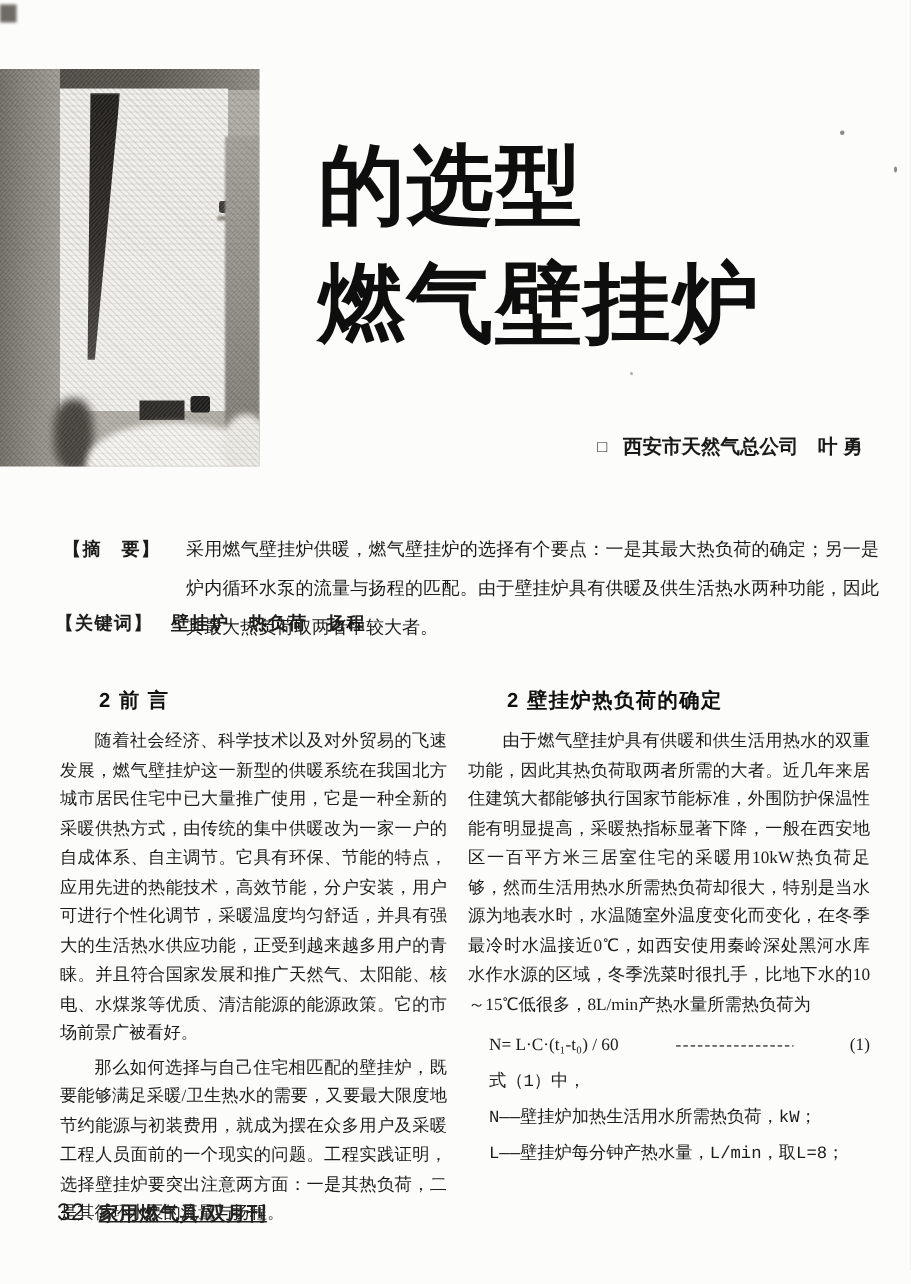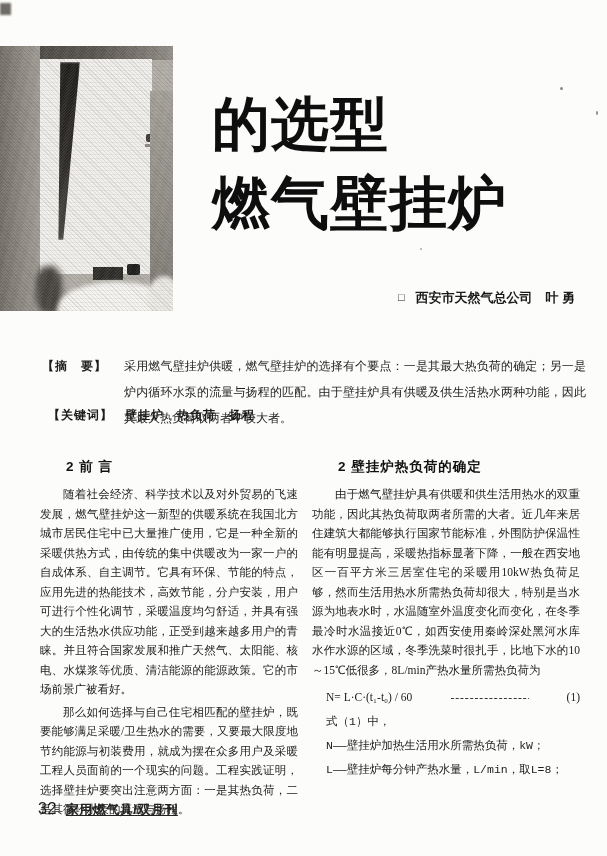--- a/index.html
+++ b/index.html
@@ -57,21 +57,21 @@
     font-size:58px; line-height:79px; letter-spacing:1px; white-space:nowrap;}
   .author{position:absolute; right:32px; top:289px; white-space:nowrap;
     font-family:"Liberation Sans", sans-serif; font-size:13px; font-weight:bold; color:#1a1a1a;}
   .author .sq{font-weight:normal; font-size:11px; margin-right:7px; position:relative; top:-1px;}
 
   
   .abstract{position:absolute; left:42px; top:353px; width:544px; display:flex;
     font-family:"Liberation Sans", sans-serif; font-size:12px; line-height:26px;}
   .abstract .label{flex:none; width:72px; font-weight:bold; margin-right:10px; letter-spacing:1px;}
   .abstract .text{flex:1; text-align:justify; text-justify:inter-character;}
-  .keywords{position:absolute; left:48px; top:407px; display:flex;
+  .keywords{position:absolute; left:37px; top:407px; display:flex;
     font-family:"Liberation Sans", sans-serif; font-size:12px;}
   .keywords .label{font-weight:bold; margin-right:12px; letter-spacing:1px;}
   .keywords .text{font-weight:bold; letter-spacing:1px;}
 
   
   .col{position:absolute; top:458px;}
   .col-left{left:40px; width:258px;}
   .col-right{left:312px; width:268px;}
   .col h3{margin:0 0 9px 0; padding-left:26px;
     font-family:"Liberation Sans", sans-serif; font-size:13.5px; font-weight:bold;

